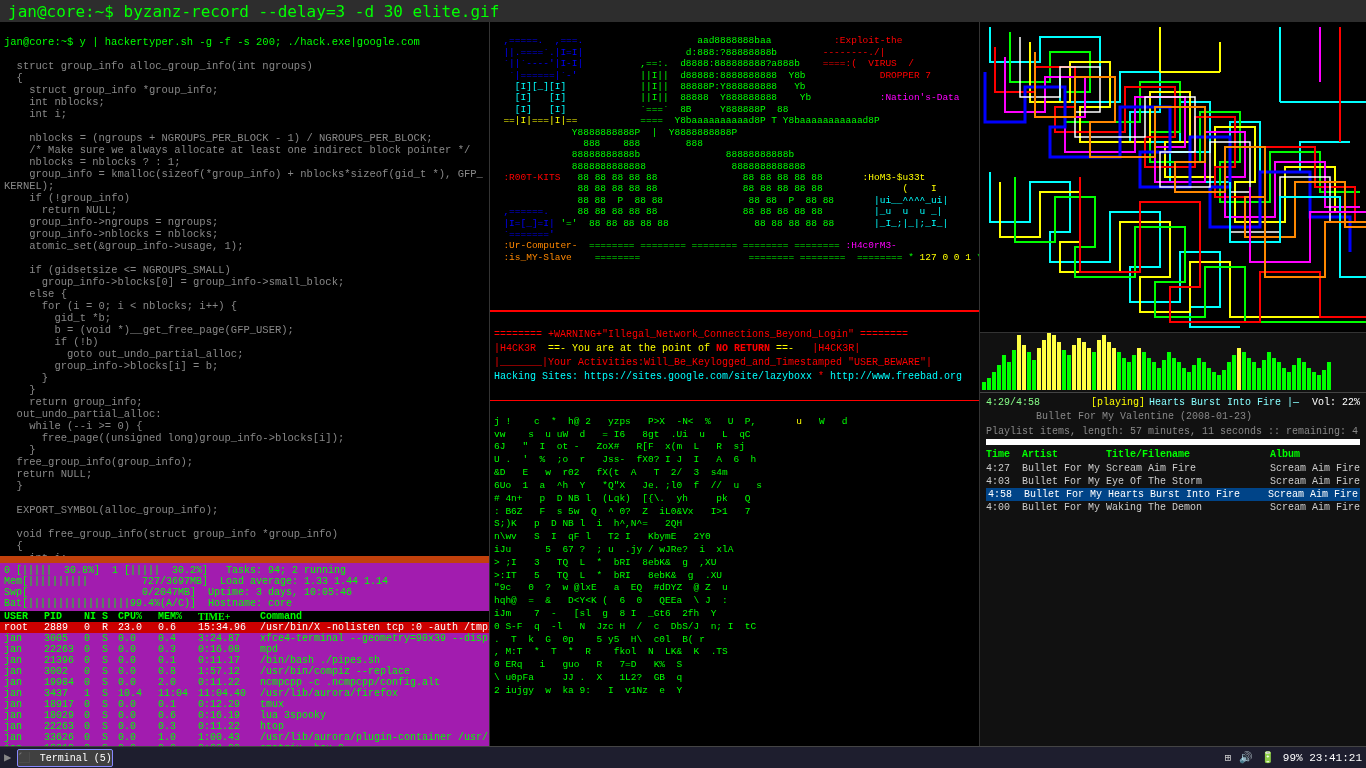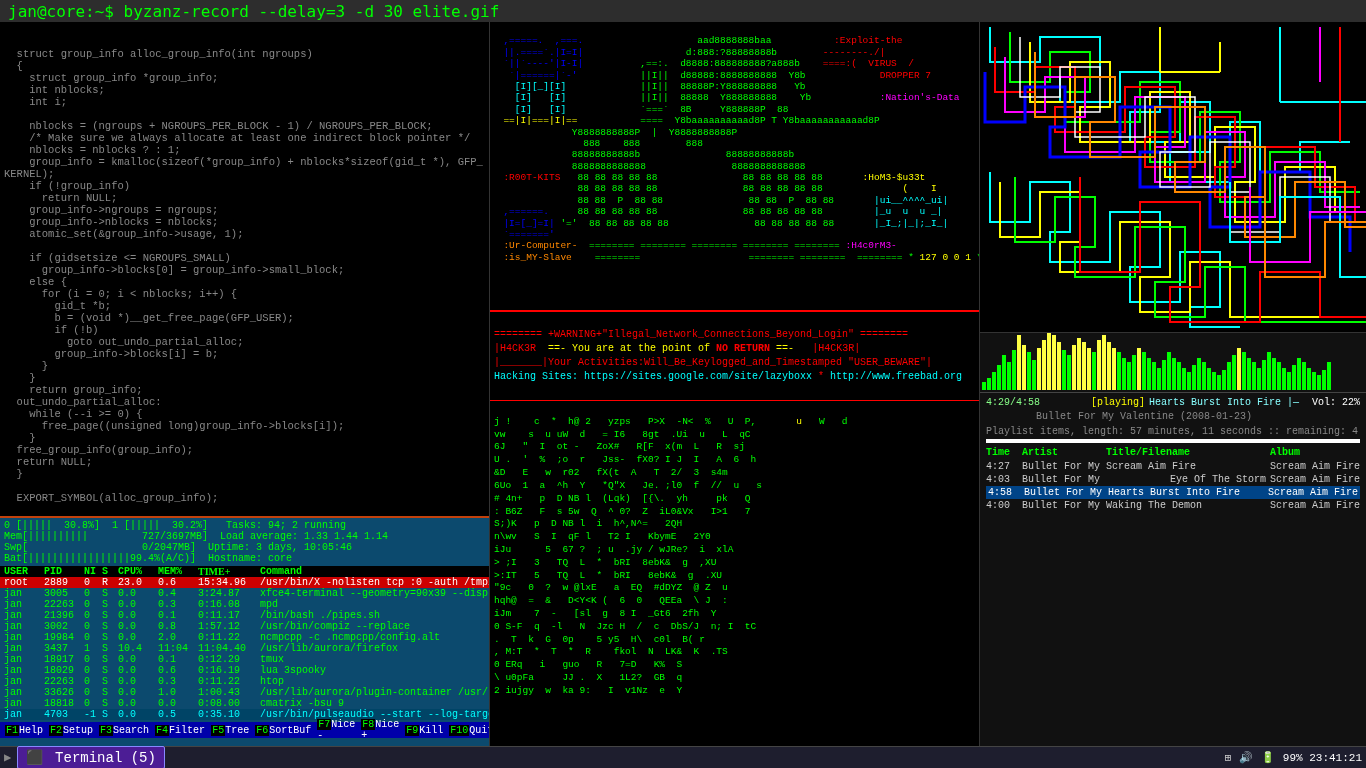--- a/index.html
+++ b/index.html
@@ -48,23 +48,23 @@
       padding: 2px 4px;
       font-size: 10.5px;
       color: #0f0;
       overflow: hidden;
       background: #000;
       white-space: pre-wrap;
       word-break: break-all;
     }
 
     #terminal-bottom {
-      height: 230px;
-      background: #0c4a6e;
-      border-top: 2px solid #c2410c;
+      height: 190px;
+      background: #a21caf;
+      border-top: 7px solid #c2410c;
       overflow: hidden;
       font-size: 10px;
     }
 
     #htop-process-list {
       overflow: hidden;
     }
 
     .htop-row {
       display: flex;
@@ -259,20 +259,21 @@
 <body>
 
 <div id="topbar">
   <span style="color:#0f0; font-family:monospace; font-size:16px;">jan@core:~$ byzanz-record --delay=3 -d 30 elite.gif</span>
 </div>
 
 <div id="main-content">
 
   <div id="left-panel">
     <div id="terminal-top">
+<span style="color:#0f0;">jan@core:~$ y | hackertyper.sh -g -f -s 200; ./hack.exe|google.com</span>
 <span style="color:#888;">
   struct group_info alloc_group_info(int ngroups)
   {
     struct group_info *group_info;
     int nblocks;
     int i;
 
     nblocks = (ngroups + NGROUPS_PER_BLOCK - 1) / NGROUPS_PER_BLOCK;
     /* Make sure we always allocate at least one indirect block pointer */
     nblocks = nblocks ? : 1;
@@ -651,38 +652,38 @@
       </div>
 
     <div id="player-panel" style="background:#111; padding:4px 6px; font-size:10px; color:#ccc; flex:1; overflow:hidden;">
       <div id="player-now-playing" style="display:flex; align-items:center; gap:4px; margin-bottom:3px;">
         <span id="player-time" style="color:#8f8;">4:29/4:58</span>
         <span id="player-status" style="color:#ff0;">[playing]</span>
         <span id="player-track" style="color:#8ff; flex:1;">Hearts Burst Into Fire  |—</span>
         <span id="player-vol" style="color:#fff;">Vol: 22%</span>
       </div>
       <div id="player-next-line" style="color:#888; margin-bottom:4px; padding-left:50px;">Bullet For My Valentine (2008-01-23)</div>
-      <div id="playlist-header" style="color:#888; margin-bottom:4px; font-size:10px; border-bottom:4px solid #ffffff; padding-bottom:2px;">Playlist items, length: 57 minutes, 11 seconds :: remaining: 4</div>
+      <div id="playlist-header" style="color:#888; margin-bottom:4px; font-size:10px; border-bottom:6px solid #ffffff; padding-bottom:2px;">Playlist items, length: 57 minutes, 11 seconds :: remaining: 4</div>
       <div id="playlist-cols" style="display:flex; color:#0f0; font-weight:bold; font-size:10px; gap:4px; margin-bottom:2px;">
         <span style="min-width:32px;">Time</span>
         <span style="min-width:80px;">Artist</span>
         <span style="flex:1;">Title/Filename</span>
         <span style="min-width:90px;">Album</span>
       </div>
 
       <div class="playlist-row" style="display:flex; font-size:10px; gap:4px; padding:1px 0; color:#ccc;">
         <span style="min-width:32px;">4:27</span>
         <span style="min-width:80px;">Bullet For My</span>
         <span style="flex:1;">Scream Aim Fire</span>
         <span style="min-width:90px;">Scream Aim Fire</span>
       </div>
       <div class="playlist-row" style="display:flex; font-size:10px; gap:4px; padding:1px 0; color:#ccc;">
         <span style="min-width:32px;">4:03</span>
         <span style="min-width:80px;">Bullet For My</span>
-        <span style="flex:1;text-align:right;">Eye Of The Storm</span>
+        <span style="flex:1;">Eye Of The Storm</span>
         <span style="min-width:90px;">Scream Aim Fire</span>
       </div>
       <div class="playlist-row active" style="display:flex; font-size:10px; gap:4px; padding:1px 2px; color:#fff; background:#004488;">
         <span style="min-width:32px;">4:58</span>
         <span style="min-width:80px;">Bullet For My</span>
         <span style="flex:1;">Hearts Burst Into Fire</span>
         <span style="min-width:90px;">Scream Aim Fire</span>
       </div>
       <div class="playlist-row" style="display:flex; font-size:10px; gap:4px; padding:1px 0; color:#ccc;">
         <span style="min-width:32px;">4:00</span>
@@ -691,21 +692,21 @@
         <span style="min-width:90px;">Scream Aim Fire</span>
       </div>
     </div>
   </div>
 
 </div>
 
 <div id="taskbar" style="height:22px; background:#1e1e2e; display:flex; align-items:center; padding:0 4px; gap:6px; border-top:1px solid #444; flex-shrink:0;">
   <span style="color:#888; font-size:12px;">▶</span>
   <div id="taskbar-items">
-    <div class="taskbar-item active" style="background:#4c1d95; color:#fff; padding:2px 8px; font-size:14px; border:1px solid #88f; border-radius:2px; cursor:pointer;">
+    <div class="taskbar-item active" style="background:#404040; color:#fff; padding:2px 0; font-size:10px; border:1px solid #88f; border-radius:2px; cursor:pointer;">
       <span style="margin-right:3px;">⬛</span>
       <span>Terminal (5)</span>
     </div>
   </div>
   <div style="margin-left:auto; display:flex; align-items:center; gap:8px;">
     <span style="color:#ccc;">⊞</span>
     <span style="color:#ccc;">🔊</span>
     <span style="color:#ccc;">🔋</span>
     <span style="color:#fff; font-size:11px;">99%  23:41:21</span>
   </div>

